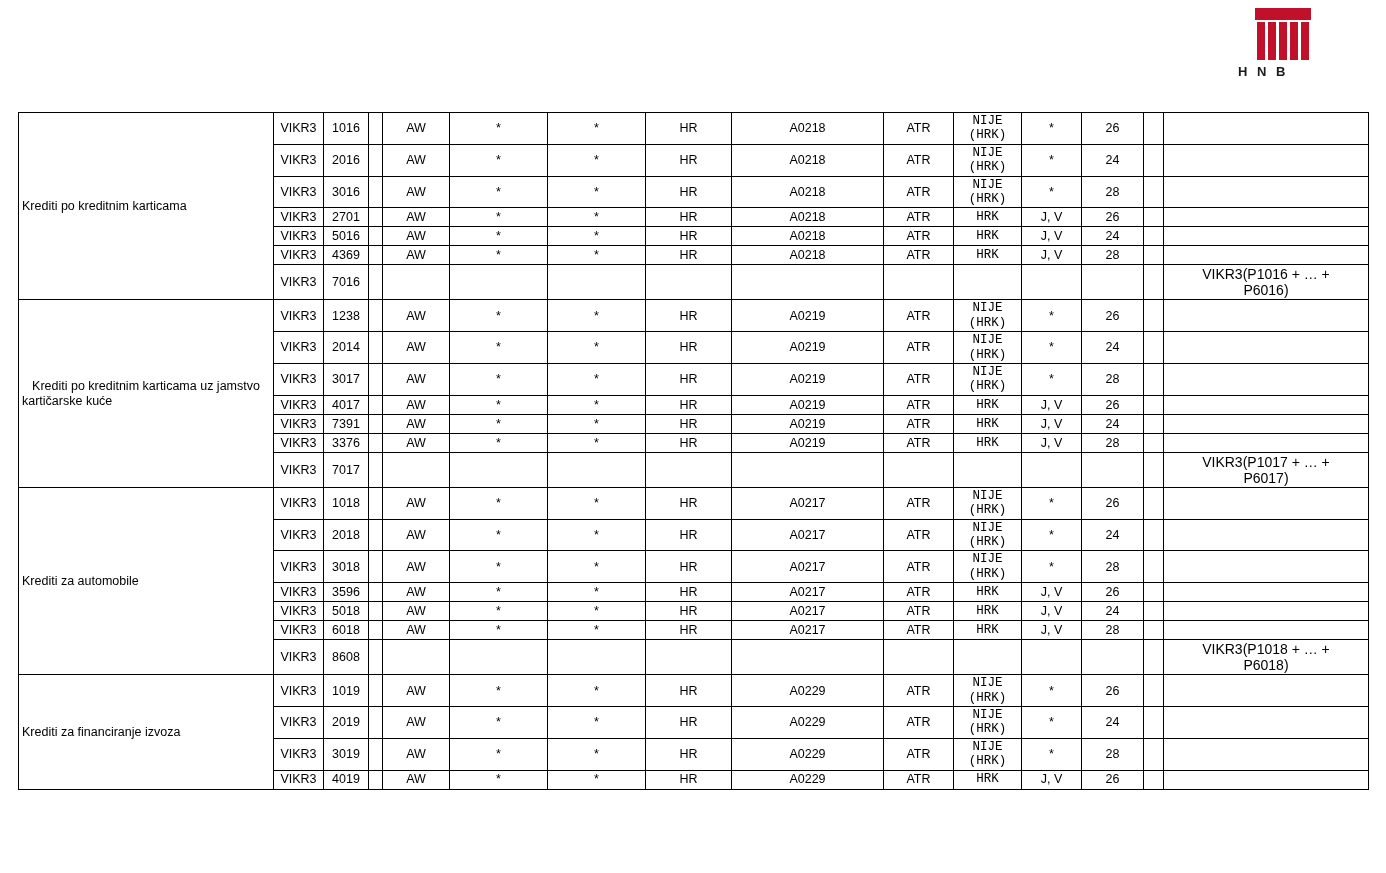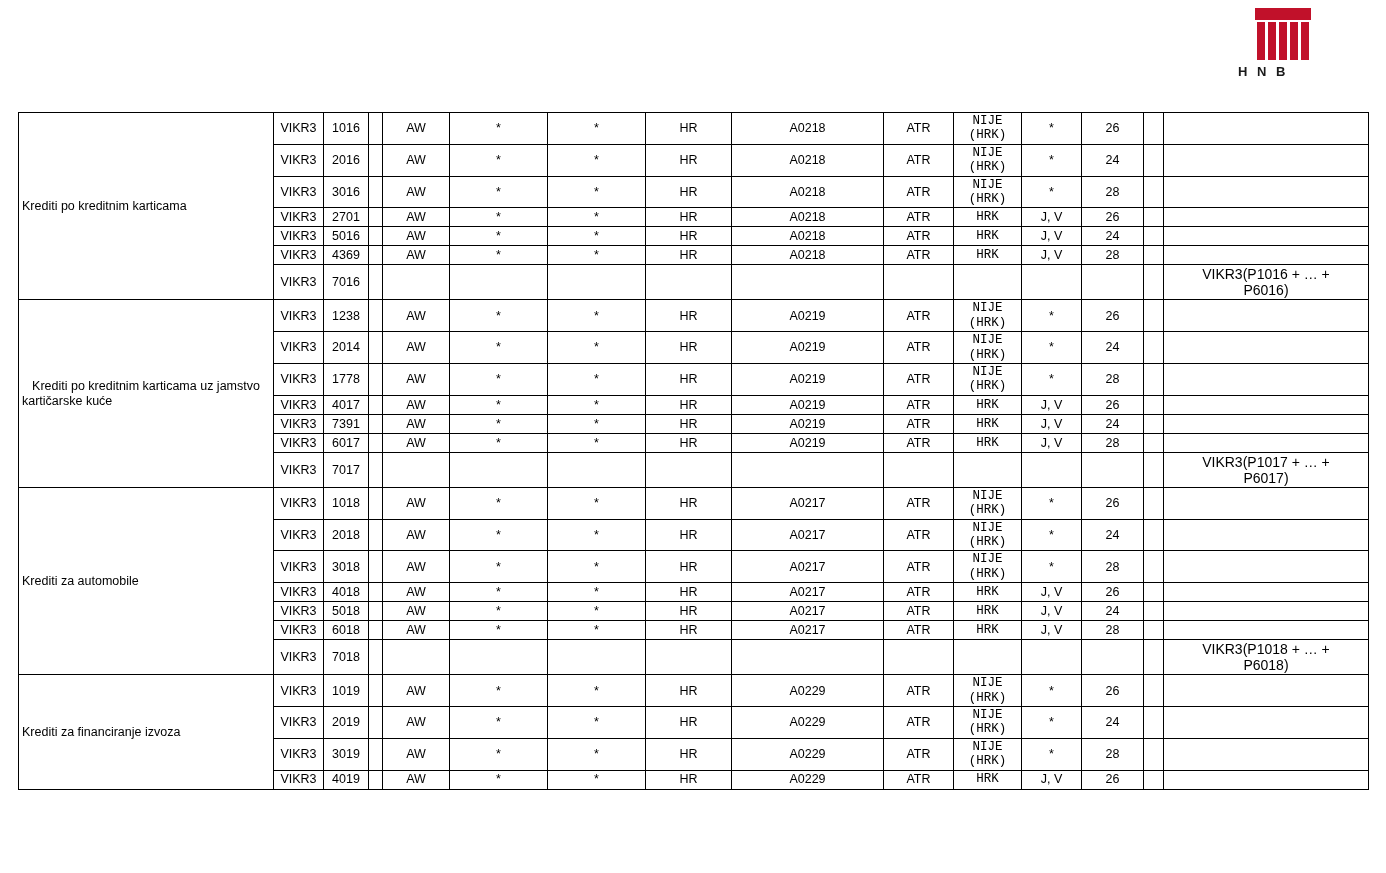--- a/index.html
+++ b/index.html
@@ -304,21 +304,21 @@
           <td class="cell tall">A0219</td>
           <td class="cell tall">ATR</td>
           <td class="cell two-line tall">NIJE<br>(HRK)</td>
           <td class="cell tall">*</td>
           <td class="cell tall">24</td>
           <td class="spacer"></td>
           <td class="empty-noborder"></td>
         </tr>
         <tr>
           <td class="cell tall">VIKR3</td>
-          <td class="cell tall">1778</td>
+          <td class="cell tall">3017</td>
           <td class="spacer"></td>
           <td class="cell tall">AW</td>
           <td class="cell tall">*</td>
           <td class="cell tall">*</td>
           <td class="cell tall">HR</td>
           <td class="cell tall">A0219</td>
           <td class="cell tall">ATR</td>
           <td class="cell two-line tall">NIJE<br>(HRK)</td>
           <td class="cell tall">*</td>
           <td class="cell tall">28</td>
@@ -352,21 +352,21 @@
           <td class="cell">A0219</td>
           <td class="cell">ATR</td>
           <td class="cell two-line">HRK</td>
           <td class="cell">J, V</td>
           <td class="cell">24</td>
           <td class="spacer"></td>
           <td class="empty-noborder"></td>
         </tr>
         <tr>
           <td class="cell">VIKR3</td>
-          <td class="cell">6017</td>
+          <td class="cell">3376</td>
           <td class="spacer"></td>
           <td class="cell">AW</td>
           <td class="cell">*</td>
           <td class="cell">*</td>
           <td class="cell">HR</td>
           <td class="cell">A0219</td>
           <td class="cell">ATR</td>
           <td class="cell two-line">HRK</td>
           <td class="cell">J, V</td>
           <td class="cell">28</td>
@@ -433,21 +433,21 @@
           <td class="cell tall">A0217</td>
           <td class="cell tall">ATR</td>
           <td class="cell two-line tall">NIJE<br>(HRK)</td>
           <td class="cell tall">*</td>
           <td class="cell tall">28</td>
           <td class="spacer"></td>
           <td class="empty-noborder"></td>
         </tr>
         <tr>
           <td class="cell">VIKR3</td>
-          <td class="cell">4018</td>
+          <td class="cell">3596</td>
           <td class="spacer"></td>
           <td class="cell">AW</td>
           <td class="cell">*</td>
           <td class="cell">*</td>
           <td class="cell">HR</td>
           <td class="cell">A0217</td>
           <td class="cell">ATR</td>
           <td class="cell two-line">HRK</td>
           <td class="cell">J, V</td>
           <td class="cell">26</td>
@@ -481,21 +481,21 @@
           <td class="cell">A0217</td>
           <td class="cell">ATR</td>
           <td class="cell two-line">HRK</td>
           <td class="cell">J, V</td>
           <td class="cell">28</td>
           <td class="spacer"></td>
           <td class="empty-noborder"></td>
         </tr>
         <tr>
           <td class="cell tall">VIKR3</td>
-          <td class="cell tall">7018</td>
+          <td class="cell tall">8608</td>
           <td class="spacer"></td>
           <td class="cell tall green"></td>
           <td class="cell tall green"></td>
           <td class="cell tall green"></td>
           <td class="cell tall green"></td>
           <td class="cell tall green"></td>
           <td class="cell tall green"></td>
           <td class="cell two-line tall green"></td>
           <td class="cell tall green"></td>
           <td class="cell tall green"></td>

